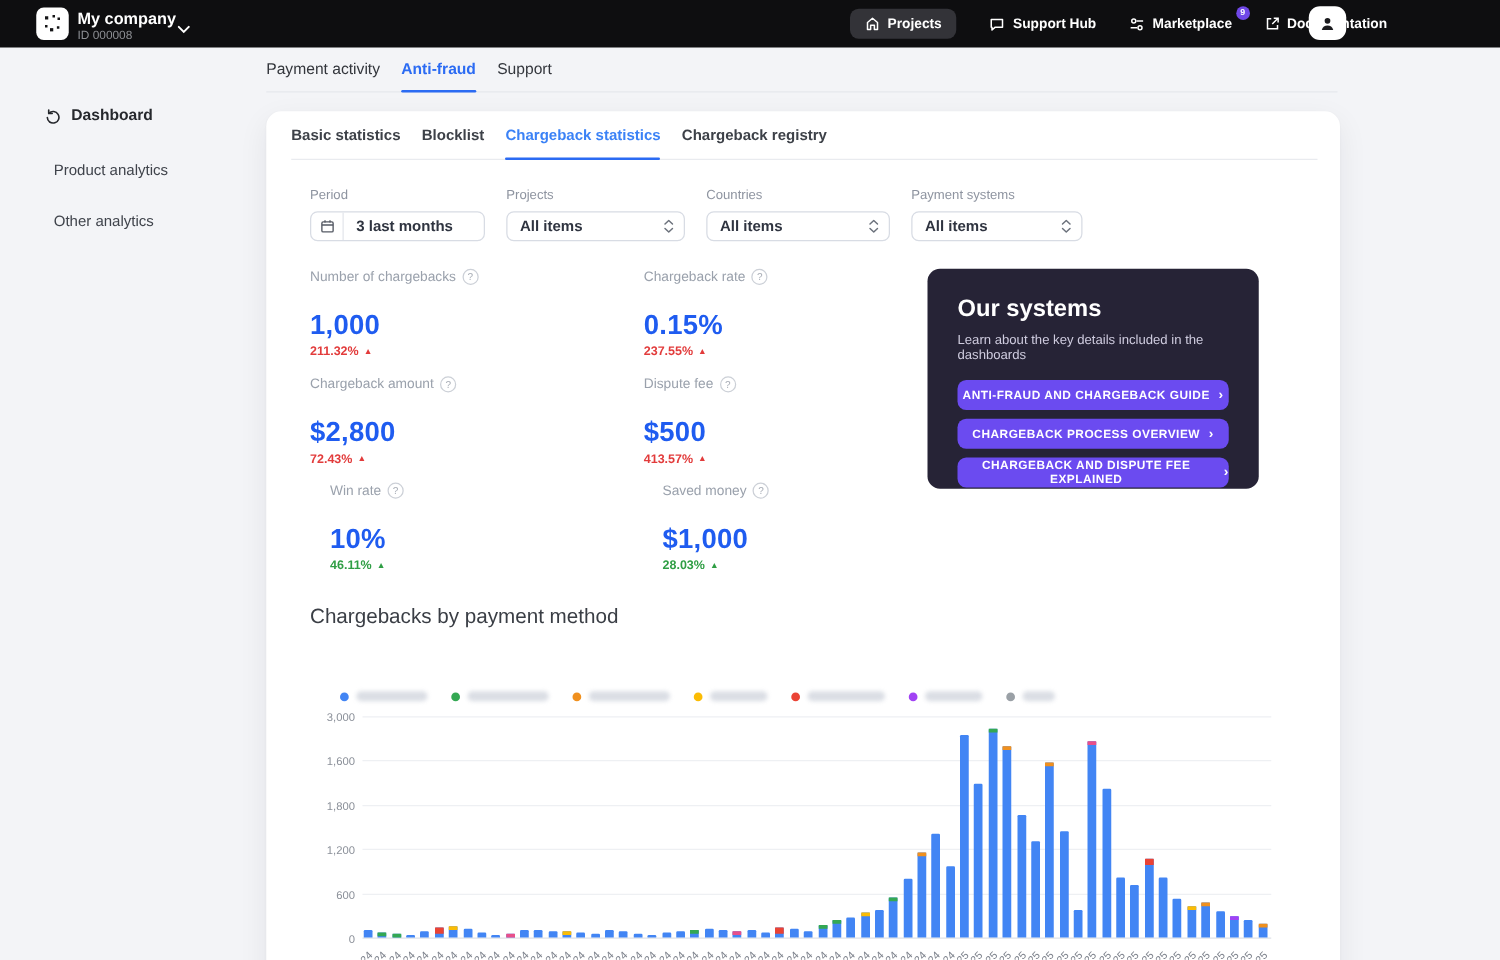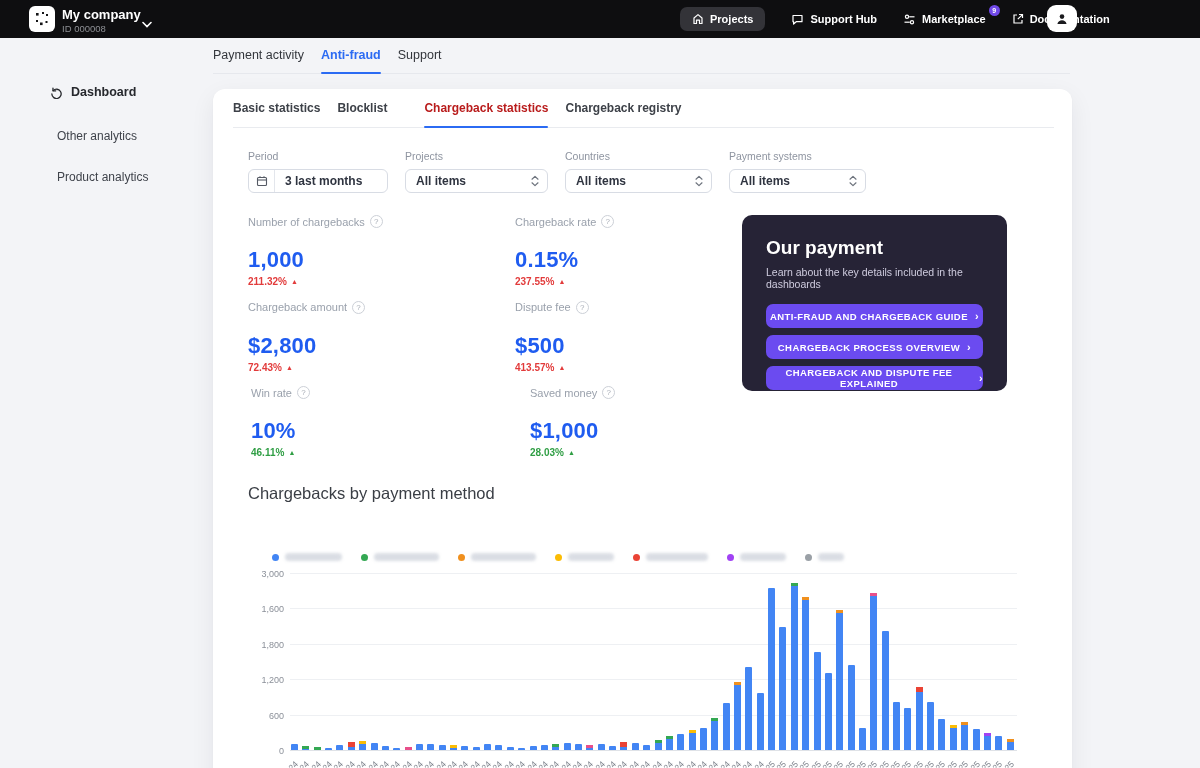--- a/index.html
+++ b/index.html
@@ -14,36 +14,36 @@
   .logo-box { position:absolute; left:29px; top:6px; width:26px; height:26px; background:#fff; border-radius:6px; display:flex; align-items:center; justify-content:center; }
   .co-name { position:absolute; left:62px; top:7px; color:#fff; font-size:13px; font-weight:700; }
   .co-id { position:absolute; left:62px; top:23px; color:#8d8f94; font-size:9.5px; }
   .co-chev { position:absolute; left:142px; top:14px; color:#fff; }
   .hdr-nav { position:absolute; left:680px; top:0; height:38px; display:flex; align-items:center; gap:26px; }
   .hdr-item { display:flex; align-items:center; gap:6px; color:#fff; font-size:11px; font-weight:600; position:relative; cursor:pointer; white-space:nowrap; }
   .hdr-item.pill { background:#333338; border-radius:7px; padding:6px 12px; }
   .hdr-badge { position:absolute; top:-8px; right:-14px; min-width:11px; height:11px; border-radius:50%; background:#7048e8; color:#fff; font-size:7px; font-weight:700; display:flex; align-items:center; justify-content:center; }
   .avatar-btn { position:absolute; left:1047px; top:5px; width:30px; height:27px; background:#fff; border-radius:9px; display:flex; align-items:center; justify-content:center; color:#1b1b1e; }
   
-  .sidebar { position:absolute; left:14px; top:38px; width:172px; bottom:0; }
+  .sidebar { position:absolute; left:0; top:38px; width:172px; bottom:0; }
   .sb-title { position:absolute; left:36px; top:47px; display:flex; gap:8px; align-items:center; font-size:12.5px; font-weight:700; color:#26282d; }
   .sb-items { position:absolute; left:19px; top:71px; width:176px; display:flex; flex-direction:column; }
   .sb-item { height:27px; display:flex; align-items:center; padding-left:24px; font-size:12px; color:#3f434b; border-radius:8px; margin-bottom:1px; cursor:pointer; }
   .sb-item.active { background:#ebebee; font-weight:700; color:#26282d; }
   .sb-item:not(.active){ margin-top:13px; }
   
   .main-tabs { position:absolute; left:213px; top:48px; width:857px; display:flex; gap:17px; border-bottom:1px solid #e6e8ed; padding-bottom:11px; }
   .mtab { font-size:12.5px; color:#33363c; position:relative; cursor:pointer; }
   .mtab.active { color:#2b6bf3; font-weight:600; }
   .mtab.active::after { content:""; position:absolute; left:0; right:0; bottom:-12px; height:2px; background:#2b6bf3; border-radius:2px; }
   
   .card { position:absolute; left:213px; top:89px; width:859px; height:940px; background:#fff; border-radius:12px; box-shadow:0 8px 24px rgba(25,30,40,.07), 0 1px 2px rgba(0,0,0,.04); }
   .sub-tabs { position:absolute; left:20px; right:18px; top:0; height:39px; display:flex; align-items:flex-end; gap:17px; border-bottom:1px solid #e9ebef; padding-bottom:12px; }
   .stab { font-size:12px; font-weight:600; color:#3d4148; position:relative; cursor:pointer; }
-  .stab.active { color:#b91c1c;margin-left:20px; }
+  .stab.active { color:#3b82f6; }
   .stab.active::after { content:""; position:absolute; left:0; right:0; bottom:-13px; height:2px; background:#2b6bf3; border-radius:2px; }
   
   .filters { position:absolute; left:35px; top:61px; display:flex; gap:17px; }
   .filter-label { font-size:10.5px; color:#8e94a0; margin-bottom:7px; }
   .field { height:24px; border:1px solid #d8dce4; border-radius:6px; background:#fff; display:flex; align-items:center; font-size:12px; font-weight:600; color:#2f3440; cursor:pointer; }
   .field .cal { width:26px; height:100%; display:flex; align-items:center; justify-content:center; border-right:1px solid #e3e6ec; color:#555a64; }
   .field .val { padding:0 10px; flex:1; white-space:nowrap; }
   .field .caret { margin-left:auto; padding-right:8px; color:#6c727c; display:flex; }
   
   .stats { position:absolute; left:35px; top:126px; width:490px; }
@@ -152,22 +152,22 @@
   <div class="sb-title">
     <span class="icon">
       <svg width="13" height="13" viewBox="0 0 14 14">
           <path d="M3.2 2.2v3h3" fill="none" stroke="#26282d" stroke-width="1.4" stroke-linecap="round" stroke-linejoin="round"></path>
           <path d="M3.4 5A5 5 0 1 1 2 8.6" fill="none" stroke="#26282d" stroke-width="1.4" stroke-linecap="round"></path>
         </svg>
     </span>
     <span>Dashboard</span>
   </div>
   <div class="sb-items" id="sbItems">
+      <div class="sb-item">Product analytics</div>
       <div class="sb-item">Other analytics</div>
-      <div class="sb-item">Product analytics</div>
     </div>
 </aside>
 
 <nav class="main-tabs" id="mainTabs">
     <div class="mtab">Payment activity</div>
     <div class="mtab active">Anti-fraud</div>
     <div class="mtab">Support</div>
   </nav>
 
 <section class="card">
@@ -270,21 +270,21 @@
         <div class="stat-label">
           <span>Dispute fee</span>
           <span class="qmark">?</span>
         </div>
         <div class="stat-value">$500</div>
         <div class="stat-delta delta-bad">
           <span>413.57%</span>
           <span class="tri">▲</span>
         </div>
       </div>
-      <div class="stat" style="left: 3px; top: 171px;">
+      <div class="stat" style="left: 16px; top: 171px;">
         <div class="stat-label">
           <span>Win rate</span>
           <span class="qmark">?</span>
         </div>
         <div class="stat-value">10%</div>
         <div class="stat-delta delta-good">
           <span>46.11%</span>
           <span class="tri">▲</span>
         </div>
       </div>
@@ -295,21 +295,21 @@
         </div>
         <div class="stat-value">$1,000</div>
         <div class="stat-delta delta-good">
           <span>28.03%</span>
           <span class="tri">▲</span>
         </div>
       </div>
     </div>
 
   <div class="guides">
-    <div class="g-title">Our payment</div>
+    <div class="g-title">Our systems</div>
     <div class="g-sub">Learn about the key details included in the dashboards</div>
     <div class="g-btns" id="guideBtns">
         <button class="g-btn">
           <span>ANTI-FRAUD AND CHARGEBACK GUIDE</span>
           <span class="chev">›</span>
         </button>
         <button class="g-btn">
           <span>CHARGEBACK PROCESS OVERVIEW</span>
           <span class="chev">›</span>
         </button>

